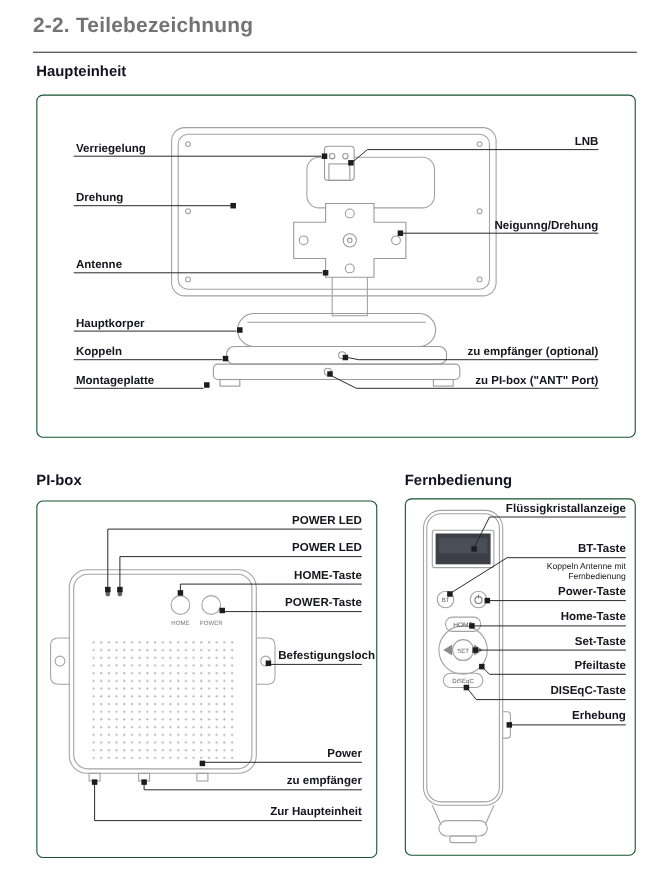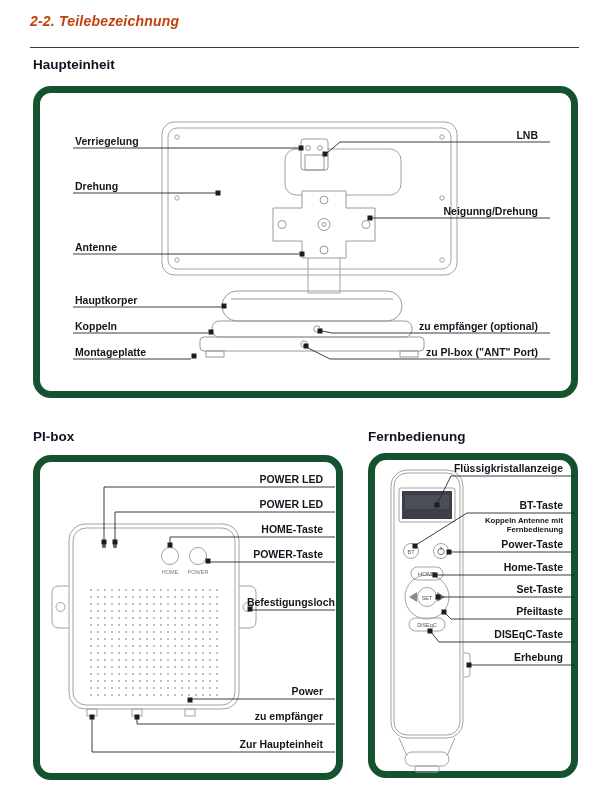--- a/index.html
+++ b/index.html
@@ -4,40 +4,40 @@
 <style>
   * { box-sizing: border-box; margin: 0; padding: 0; }
   html, body { background: #ffffff; }
   body {
     width: 610px; height: 798px; position: relative;
     font-family: "Liberation Sans", "DejaVu Sans", sans-serif;
     color: #15151f;
   }
   .page-title {
     position: absolute; left: 30px; top: 13px;
-    font-size: 14px; font-weight: bold; color: #c2410c; letter-spacing: .2px; font-style: italic;
+    font-size: 19px; font-weight: bold; color: #737373; letter-spacing: .2px;
   }
   .title-rule {
     position: absolute; left: 30px; top: 47px; width: 549px; height: 0;
     border-top: 1.6px solid #3a3a3a;
   }
   .section-heading {
     position: absolute; font-size: 13.5px; font-weight: bold; color: #121220;
   }
   .panel-box {
-    position: absolute; border: 7px solid #14532d; border-radius: 18px; background: #fff;
+    position: absolute; border: 1px solid #14532d; border-radius: 6px; background: #fff;
   }
   .panel-box svg { position: absolute; left: 0; top: 0; display: block; }
   .callout {
     position: absolute; font-size: 10.5px; font-weight: bold; color: #15151f;
     line-height: 12px; white-space: nowrap;
   }
   .callout.right { text-align: right; }
   .callout-sub {
-    position: absolute; font-size: 7.8px; font-weight: bold; color: #15151f;
+    position: absolute; font-size: 7.8px; font-weight: normal; color: #15151f;
     line-height: 9px; white-space: nowrap; text-align: right;
   }
   svg text { font-family: "Liberation Sans", "DejaVu Sans", sans-serif; }
 </style>
 </head>
 <body>
 
 <div>
 
   <div class="page-title">2-2. Teilebezeichnung</div>

